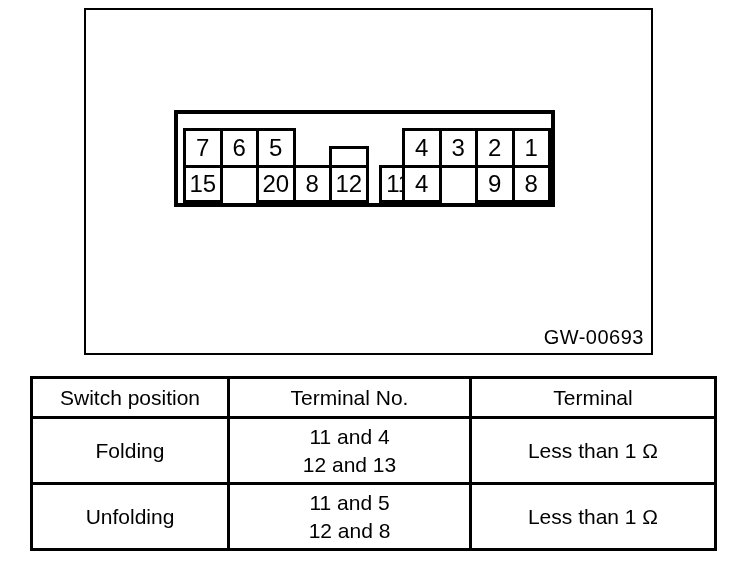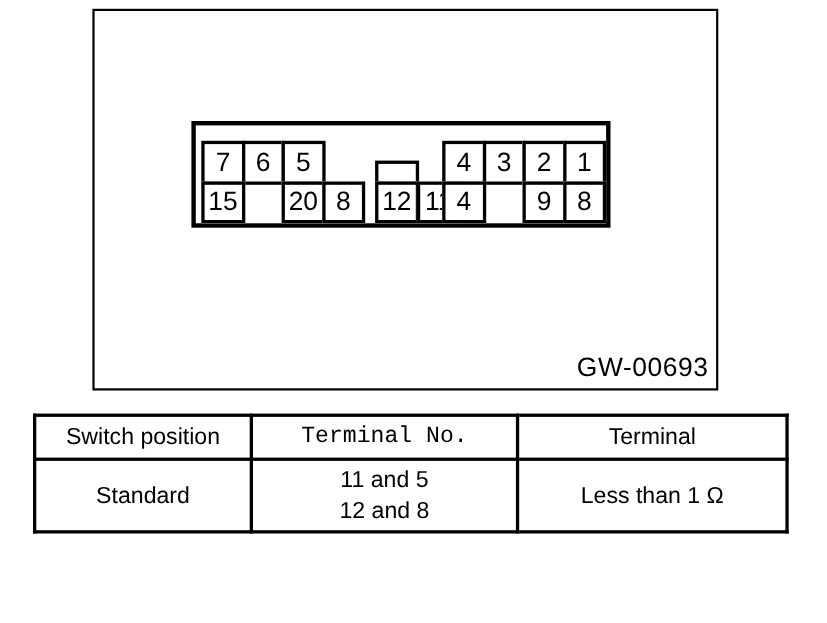--- a/index.html
+++ b/index.html
@@ -43,28 +43,28 @@
     justify-content: center;
     font-size: 24px;
     line-height: 1;
   }
   .pin-cell { width: 39.5px; }
   .row-top    { top: 14px; height: 40px; }
   .row-bottom { top: 51px; height: 38px; text-align: center; }
   .keyway { width: 39.5px; top: 32px; height: 22px; }
 
   .c0 { left: 5px; }    .c1 { left: 41.5px; } .c2 { left: 78px; }
-  .c3 { left: 114.5px; }.c4 { left: 163px; }  .c5 { left: 201px; }
+  .c3 { left: 114.5px; }.c4 { left: 151px; }  .c5 { left: 201px; }
   .c6 { left: 224px; }  .c7 { left: 260.5px; }.c8 { left: 297px; }
   .c9 { left: 333.5px; }
 
   .figure-code {
     position: absolute;
     right: 7px; bottom: 4px;
-    font-size: 24px;
+    font-size: 20px;
     letter-spacing: 0.5px;
   }
 
   
   .spec-table {
     position: absolute;
     left: 30px; top: 376px;
     width: 675px;
     border-collapse: collapse;
     table-layout: fixed;
@@ -73,21 +73,21 @@
   .spec-table th, .spec-table td {
     border: 3px solid #000;
     text-align: center;
     vertical-align: middle;
     padding: 0;
     font-weight: normal;
   }
   .spec-table thead th { height: 37px; }
   .spec-table tbody td { height: 63px; }
   .col-switch   { width: 194px; margin-top: 48px; }
-  .col-terminal { width: 239px; font-family: Liberation Mono, monospace; }
+  .col-terminal { width: 239px; }
   .col-standard { width: 242px; }
   .terminal-lines div { line-height: 28px; }
 </style>
 </head>
 <body>
 
 <div class="page">
 
   <div class="figure-box">
 
@@ -118,21 +118,31 @@
   <table class="spec-table">
     <thead>
       <tr>
         <th class="col-switch">Switch position</th>
         <th class="col-terminal">Terminal No.</th>
         <th class="col-standard">Terminal</th>
       </tr>
     </thead>
     <tbody>
       <tr>
-        <td>Standard</td>
+        <td>Folding</td>
+        <td>
+          <div class="terminal-lines">
+            <div>11 and 4</div>
+            <div>12 and 13</div>
+          </div>
+        </td>
+        <td>Less than 1 Ω</td>
+      </tr>
+      <tr>
+        <td>Unfolding</td>
         <td>
           <div class="terminal-lines">
             <div>11 and 5</div>
             <div>12 and 8</div>
           </div>
         </td>
         <td>Less than 1 Ω</td>
       </tr>
     </tbody>
   </table>

